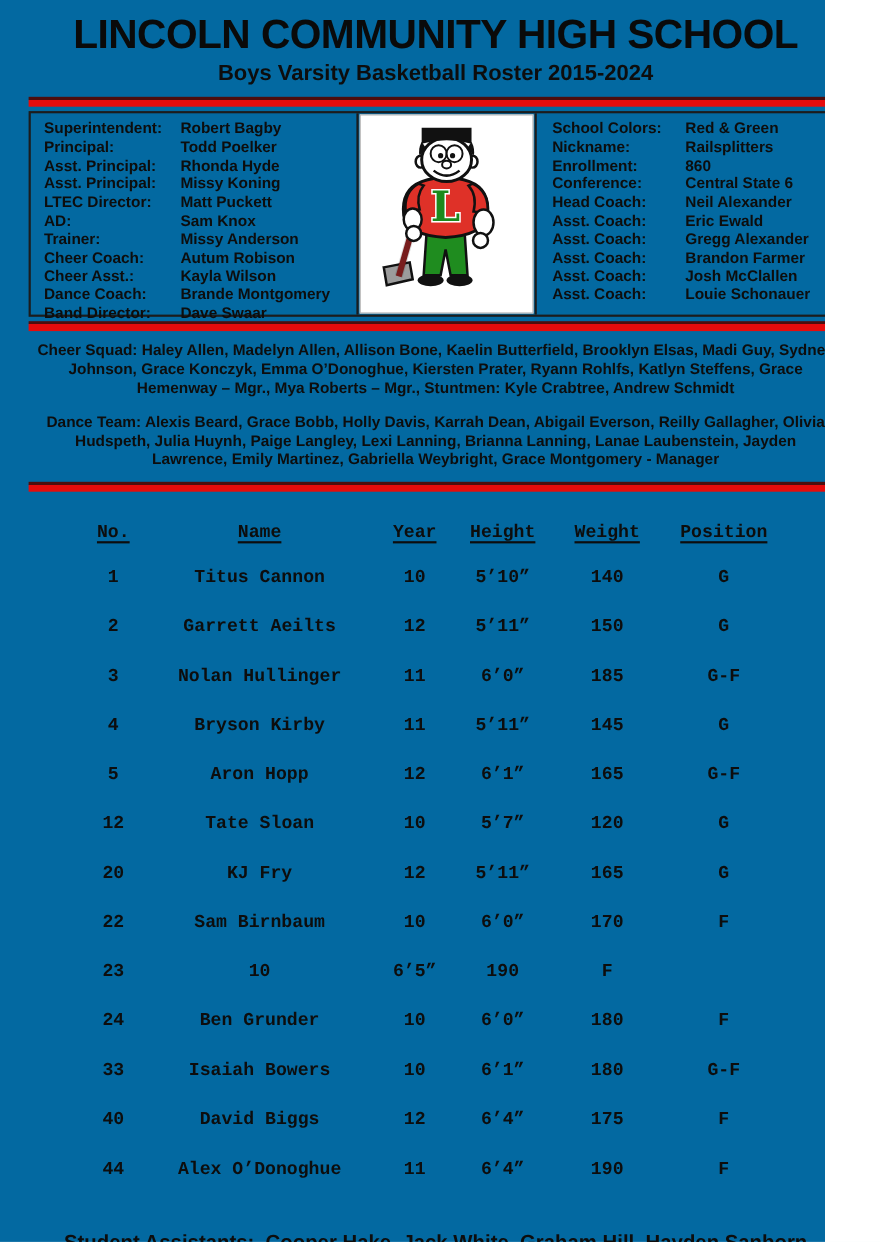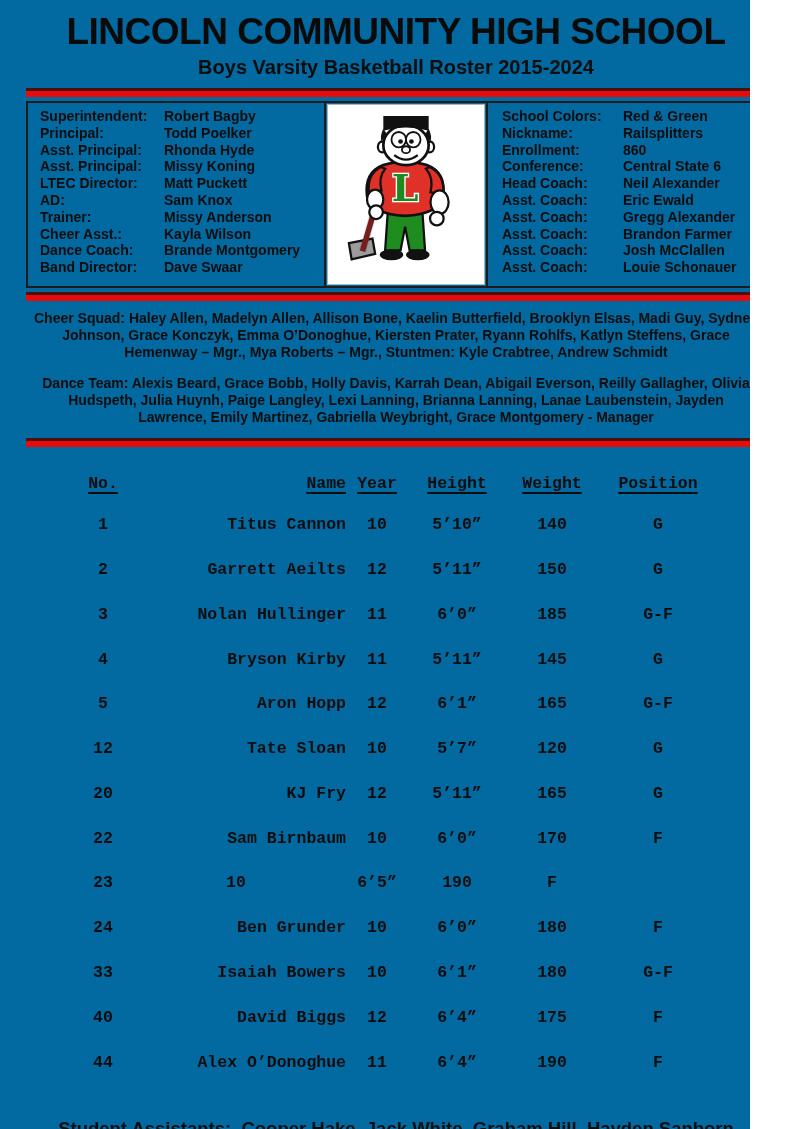--- a/index.html
+++ b/index.html
@@ -81,21 +81,21 @@
     height: 44.8px;
     font-size: 16.5px;
   }
   .t-head { height: 30px; margin-bottom: 4px; }
   .t-head .cell {
     text-decoration: underline;
     text-decoration-thickness: 2px;
     text-underline-offset: 4px;
   }
   .cell { text-align: center; }
-  .cell.name { text-align: right; }
+  .cell.name { text-align: center; }
 
   .assistants {
     margin-top: 33px;
     text-align: center;
     font-size: 18.5px;
     white-space: nowrap;
   }
 </style>
 </head>
 <body>
@@ -131,20 +131,24 @@
             <span class="k">LTEC Director:</span>
             <span class="v">Matt Puckett</span>
           </div>
         <div class="kv">
             <span class="k">AD:</span>
             <span class="v">Sam Knox</span>
           </div>
         <div class="kv">
             <span class="k">Trainer:</span>
             <span class="v">Missy Anderson</span>
+          </div>
+        <div class="kv">
+            <span class="k">Cheer Coach:</span>
+            <span class="v">Autum Robison</span>
           </div>
         <div class="kv">
             <span class="k">Cheer Asst.:</span>
             <span class="v">Kayla Wilson</span>
           </div>
         <div class="kv">
             <span class="k">Dance Coach:</span>
             <span class="v">Brande Montgomery</span>
           </div>
         <div class="kv">

